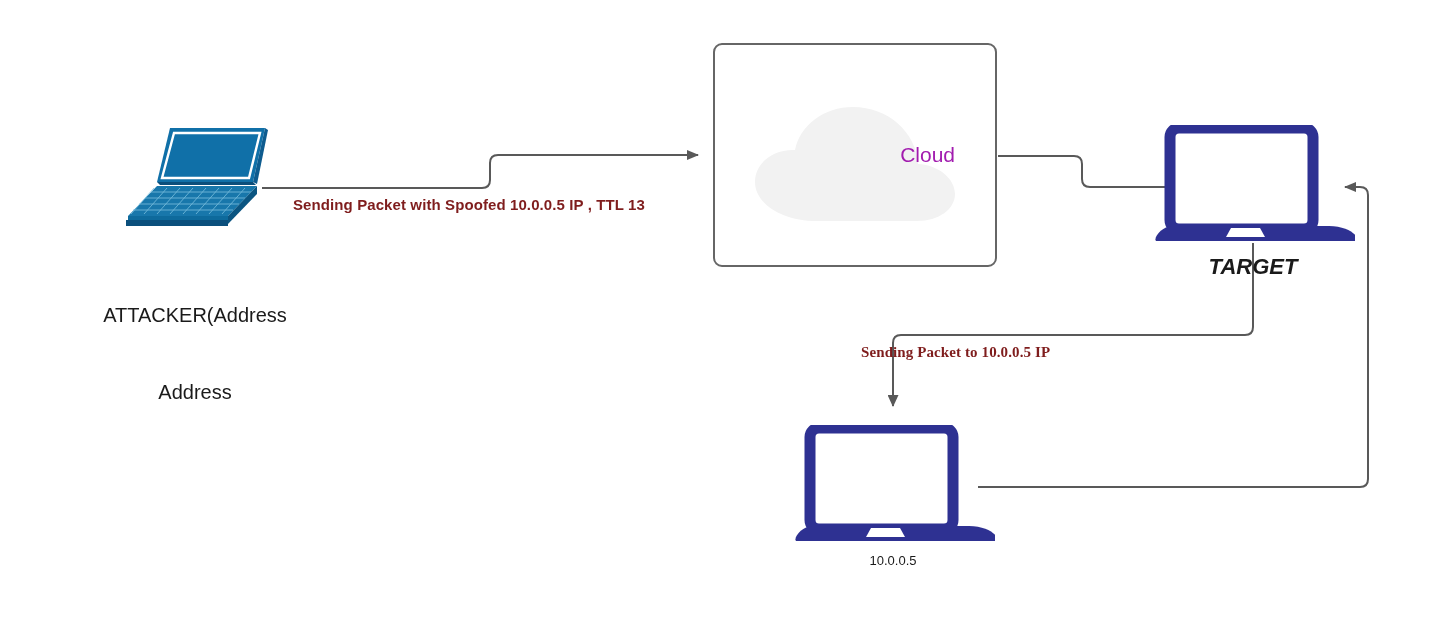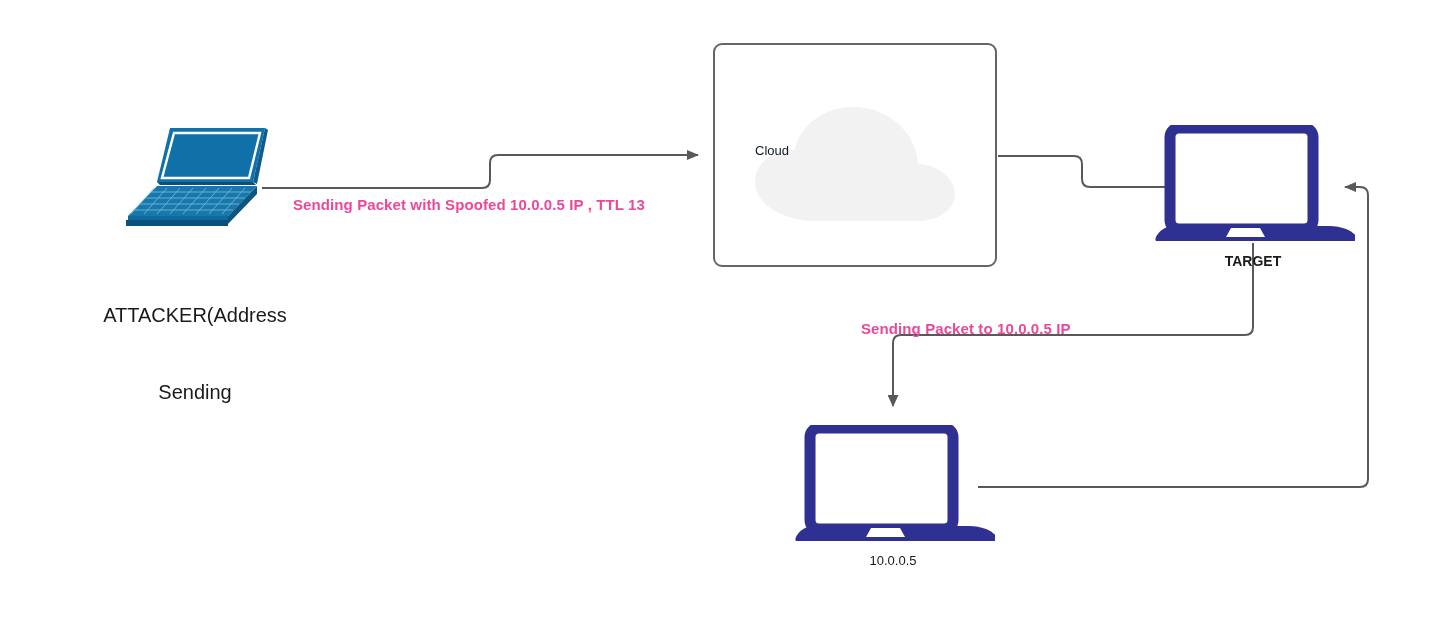--- a/index.html
+++ b/index.html
@@ -32,38 +32,39 @@
     text-align: center;
     color: #1a1a1a;
     white-space: pre;
     line-height: 1.28;
   }
   .label-attacker {
     font-size: 20px;
     font-weight: 400;
   }
   .label-target {
-    font-size: 14px;
+    font-size: 22px;
     font-weight: bold;
+    font-style: italic;
   }
   .label-victim {
     font-size: 13px;
     font-weight: 400;
   }
   .cloud-text {
     position: absolute;
-    font-size: 13px;
-    color: #0f172a;
-    text-align: left;
+    font-size: 21px;
+    color: #a21caf;
+    text-align: right;
   }
   .wire-label {
     position: absolute;
     font-size: 15px;
     font-weight: bold;
-    color: #ec4899;
+    color: #7f1d1d;
     white-space: nowrap;
     letter-spacing: 0.1px;
   }
   .cloud-box {
     position: absolute;
     border: 2px solid #666666;
     border-radius: 9px;
     background: #ffffff;
     box-sizing: border-box;
   }
@@ -119,21 +120,21 @@
         <line x1="122" y1="68" x2="99" y2="94"></line>
         <line x1="135" y1="68" x2="112" y2="94"></line>
       </g>
       <polygon points="18,96 118,96 118,104 18,104" fill="#0e6a9c"></polygon>
       <polygon points="118,96 147,66 147,74 118,104" fill="#0b5581"></polygon>
       <polygon points="16,100 118,100 118,106 16,106" fill="#0b4f7c"></polygon>
     </svg>
   </div>
   <div class="node-label label-attacker" style="left:70px; top:252px; width:250px;">
     <div>ATTACKER(Address</div>
-    <div>Sending</div>
+    <div>Address</div>
   </div>
 
   <div class="cloud-box" style="left:713px; top:43px; width:284px; height:224px;"></div>
   <svg style="position:absolute; left:745px; top:93px;" width="220" height="130" viewBox="0 0 220 130">
     <path d="M72,128 C36,128 10,110 10,89 C10,70 28,56 50,57 C55,32 79,14 108,14
              C143,14 171,39 173,71 C194,72 210,86 210,101 C210,116 194,128 172,128 Z" fill="#f2f2f2"></path>
   </svg>
   <div class="cloud-text" style="left:755px; top:143px; width:200px;">Cloud</div>
 
   <div class="node" style="left:1155px; top:125px; width:200px; height:120px;">
@@ -151,16 +152,16 @@
       <rect x="15" y="3" width="143" height="101" rx="9" ry="9" fill="none" stroke="#2e3192" stroke-width="11"></rect>
       <rect x="22" y="10" width="129" height="87" fill="#ffffff"></rect>
       <path d="M8,101 L165,101 C185,101 196,112 193,116 L-8,116 C-11,112 -1,101 8,101 Z" fill="#2e3192" transform="translate(9,0)"></path>
       <path d="M76,103 L105,103 L110,112 L71,112 Z" fill="#ffffff"></path>
     </svg>
   </div>
   <div class="node-label label-victim" style="left:818px; top:553px; width:150px;">10.0.0.5</div>
 
   <div class="wire-label" style="left:293px; top:196px;">Sending Packet with Spoofed 10.0.0.5 IP , TTL 13</div>
 
-  <div class="wire-label" style="left:861px; top:320px;">Sending Packet to 10.0.0.5 IP</div>
+  <div class="wire-label" style="left:861px; top:344px;font-family:Liberation Serif, serif;">Sending Packet to 10.0.0.5 IP</div>
 
 
 </div>
 
 </body></html>

